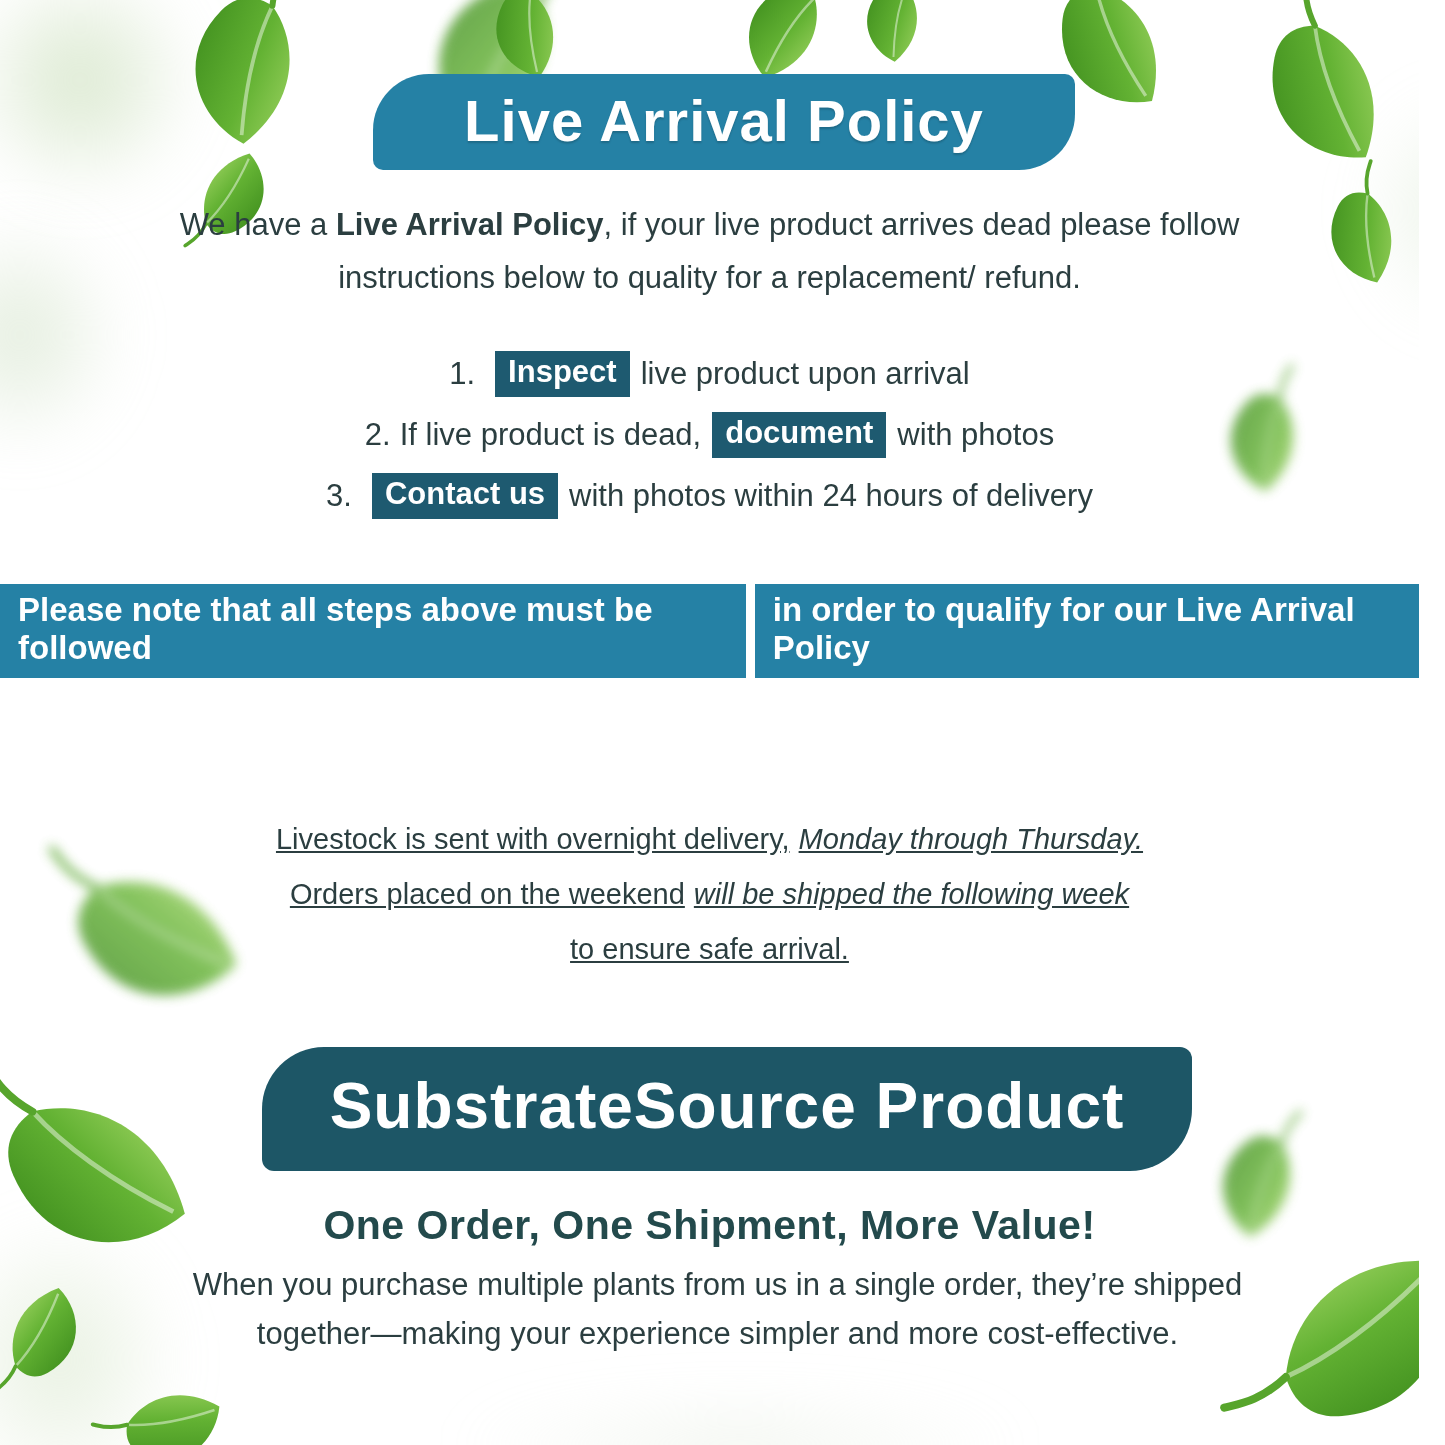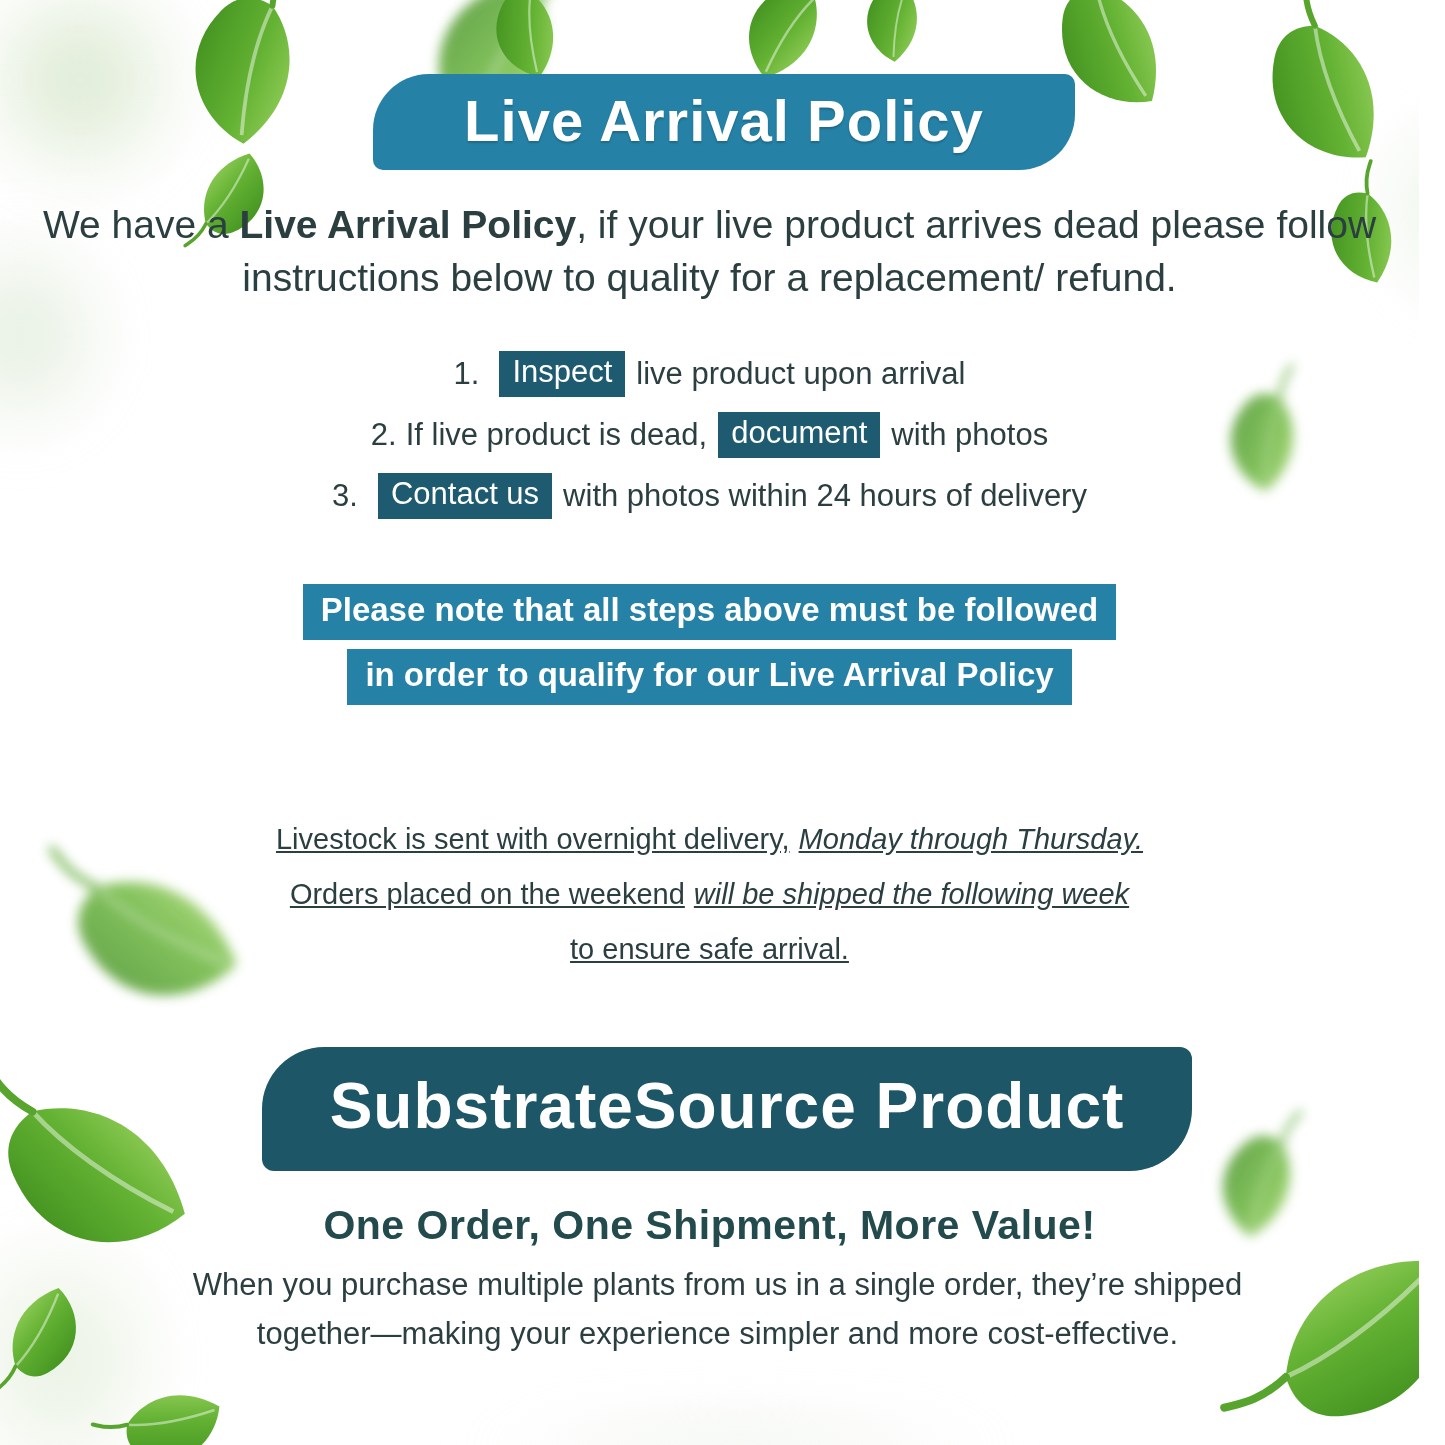--- a/index.html
+++ b/index.html
@@ -19,29 +19,29 @@
   .leaf{position:absolute;overflow:visible;pointer-events:none;}
   .leaf.blur{filter:blur(6px);opacity:.8;}
   
   .banner{position:absolute;display:flex;align-items:center;justify-content:center;color:#fff;font-weight:bold;}
   .banner-header{left:373px;top:74px;width:702px;height:92px;background:var(--teal);
     border-radius:56px 10px 56px 10px;font-size:58px;padding-bottom:4px;
     text-shadow:0 2px 2px rgba(0,0,0,.18);letter-spacing:1px;}
   .banner-product{left:262px;top:1047px;width:930px;height:118px;background:var(--bannerDark);
     border-radius:62px 12px 62px 12px;font-size:64px;padding-bottom:6px;letter-spacing:1px;}
   
-  .intro{position:absolute;left:0;right:0;top:198px;text-align:center;font-size:39px;line-height:53px;color:var(--text);}
+  .intro{position:absolute;left:0;right:0;top:198px;text-align:center;font-size:31px;line-height:53px;color:var(--text);}
   .b{font-weight:bold;}
   
   .steps{position:absolute;left:0;right:0;top:351px;display:flex;flex-direction:column;align-items:center;gap:16px;font-size:31px;color:var(--text);}
   .step{display:flex;align-items:center;height:45px;}
   .num{margin-right:9px;}
-  .hl{background:var(--tealDark);color:#fff;font-weight:normal;padding:3px 13px 7px;margin:16px 11px;}
+  .hl{background:var(--tealDark);color:#fff;font-weight:bold;padding:3px 13px 7px;margin:16px 11px;}
   
-  .notes{position:absolute;left:0;right:0;top:584px;display:flex;flex-direction:column;align-items:center;gap:9px;}
+  .notes{position:absolute;left:0;right:0;top:584px;display:flex;flex-direction:row;align-items:center;gap:9px;}
   .note-line{background:var(--teal);color:#fff;font-size:33px;font-weight:600;padding:7px 18px 11px;}
   
   .shipping{position:absolute;left:0;right:0;top:812px;text-align:center;font-size:29px;line-height:55px;color:var(--text);text-decoration:underline;}
   .i{font-style:italic;}
   .gap{margin-left:9px;}
   
   .product-heading{position:absolute;left:0;right:0;top:1202px;text-align:center;font-size:41px;font-weight:bold;color:var(--headingTeal);letter-spacing:.5px;}
   .product-body{position:absolute;left:0;right:0;top:1260px;text-align:center;font-size:31px;line-height:49px;color:var(--text);margin-left:16px;}
 </style>
 </head>

